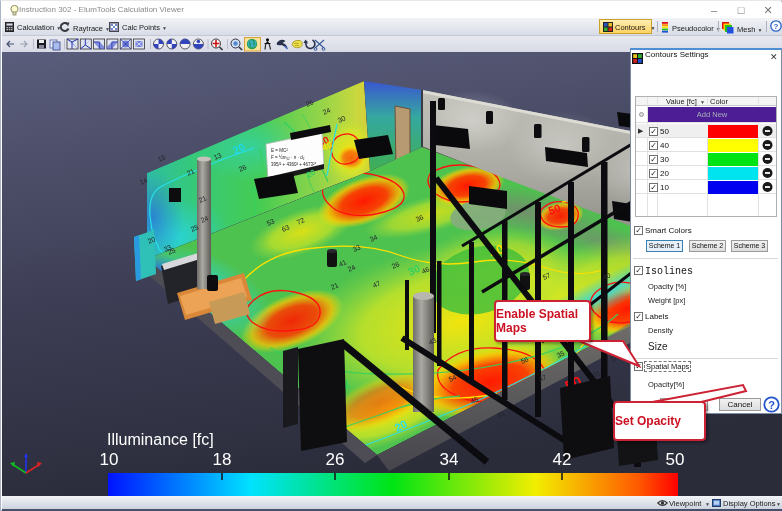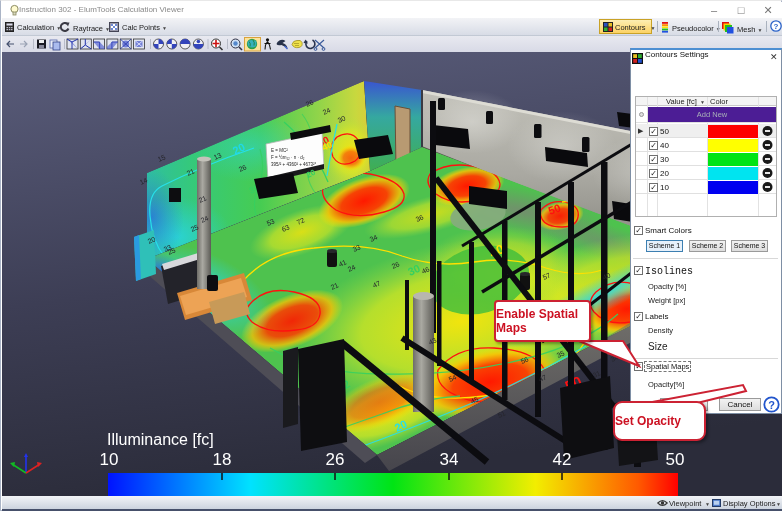--- a/index.html
+++ b/index.html
@@ -653,21 +653,21 @@
       </svg>
   </div>
 
   <svg class="abs" style="left:570px;top:335px" width="75" height="35" viewBox="0 0 75 35">
     <polygon points="8,5 52,5 68,30" fill="#fff" stroke="#cc2233" stroke-width="2"></polygon>
   </svg>
   <svg class="abs" style="left:630px;top:380px" width="120" height="26" viewBox="0 0 120 26">
     <polygon points="16,22 112,4 115,10 62,23" fill="#fff" stroke="#cc2233" stroke-width="2"></polygon>
   </svg>
   <div class="abs callout" style="left:493px;top:299px;width:97px;height:42px;padding-top:5px;">Enable Spatial<br>Maps</div>
-  <div class="abs callout" style="left:612px;top:400px;width:93px;height:40px;padding-top:11px;border-radius:9px;">Set Opacity</div>
+  <div class="abs callout" style="left:612px;top:400px;width:93px;height:40px;padding-top:11px;">Set Opacity</div>
 
   <div class="abs" id="statusbar"></div>
   <svg class="abs" style="left:656px;top:498px" width="11" height="8" viewBox="0 0 11 8">
       <path d="M0.8,4 Q5.5,-0.8 10.2,4 Q5.5,8.8 0.8,4z" fill="none" stroke="#333" stroke-width="1.1"></path>
       <circle cx="5.5" cy="4" r="1.7" fill="#333"></circle>
     </svg>
   <div class="abs" style="left:668px;top:498px;font-size:7.5px;color:#222;">Viewpoint</div>
   <div class="abs" style="left:704px;top:500px;font-size:5px;color:#444;">▼</div>
   <svg class="abs" style="left:711px;top:498px" width="9" height="8">
       <rect x="0.5" y="0.5" width="8" height="7" fill="#4a78c8" stroke="#223a66"></rect>

